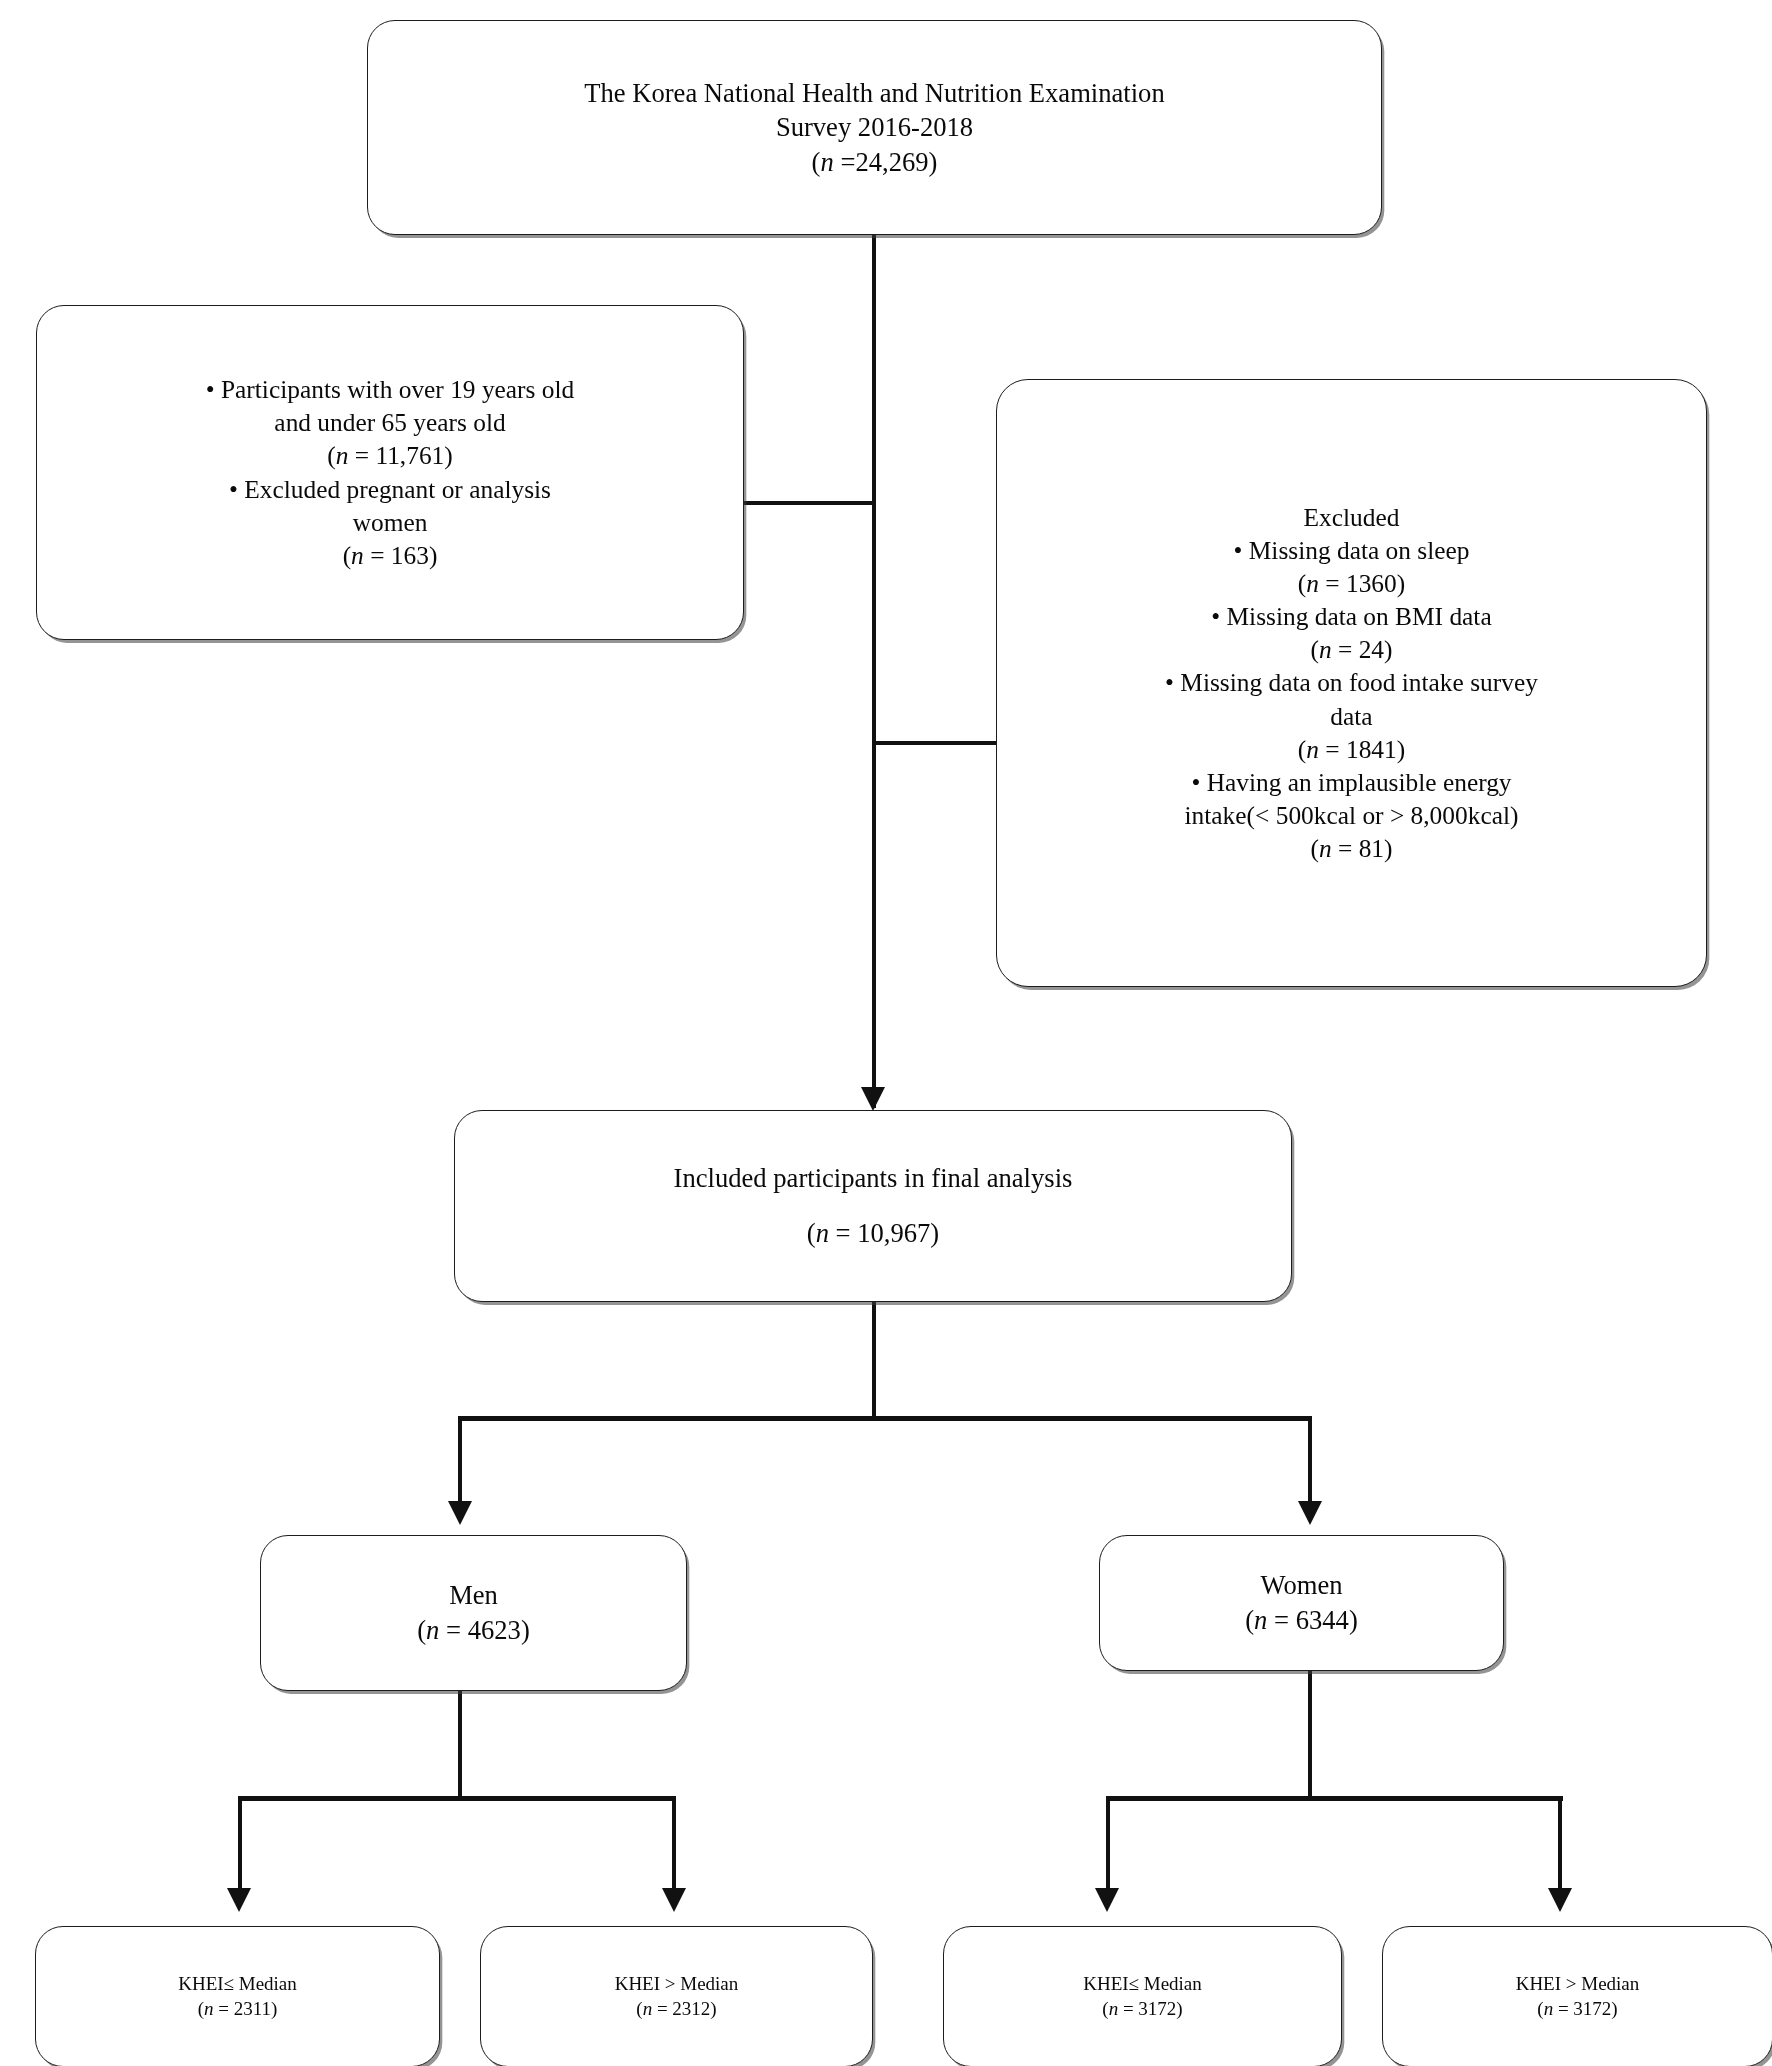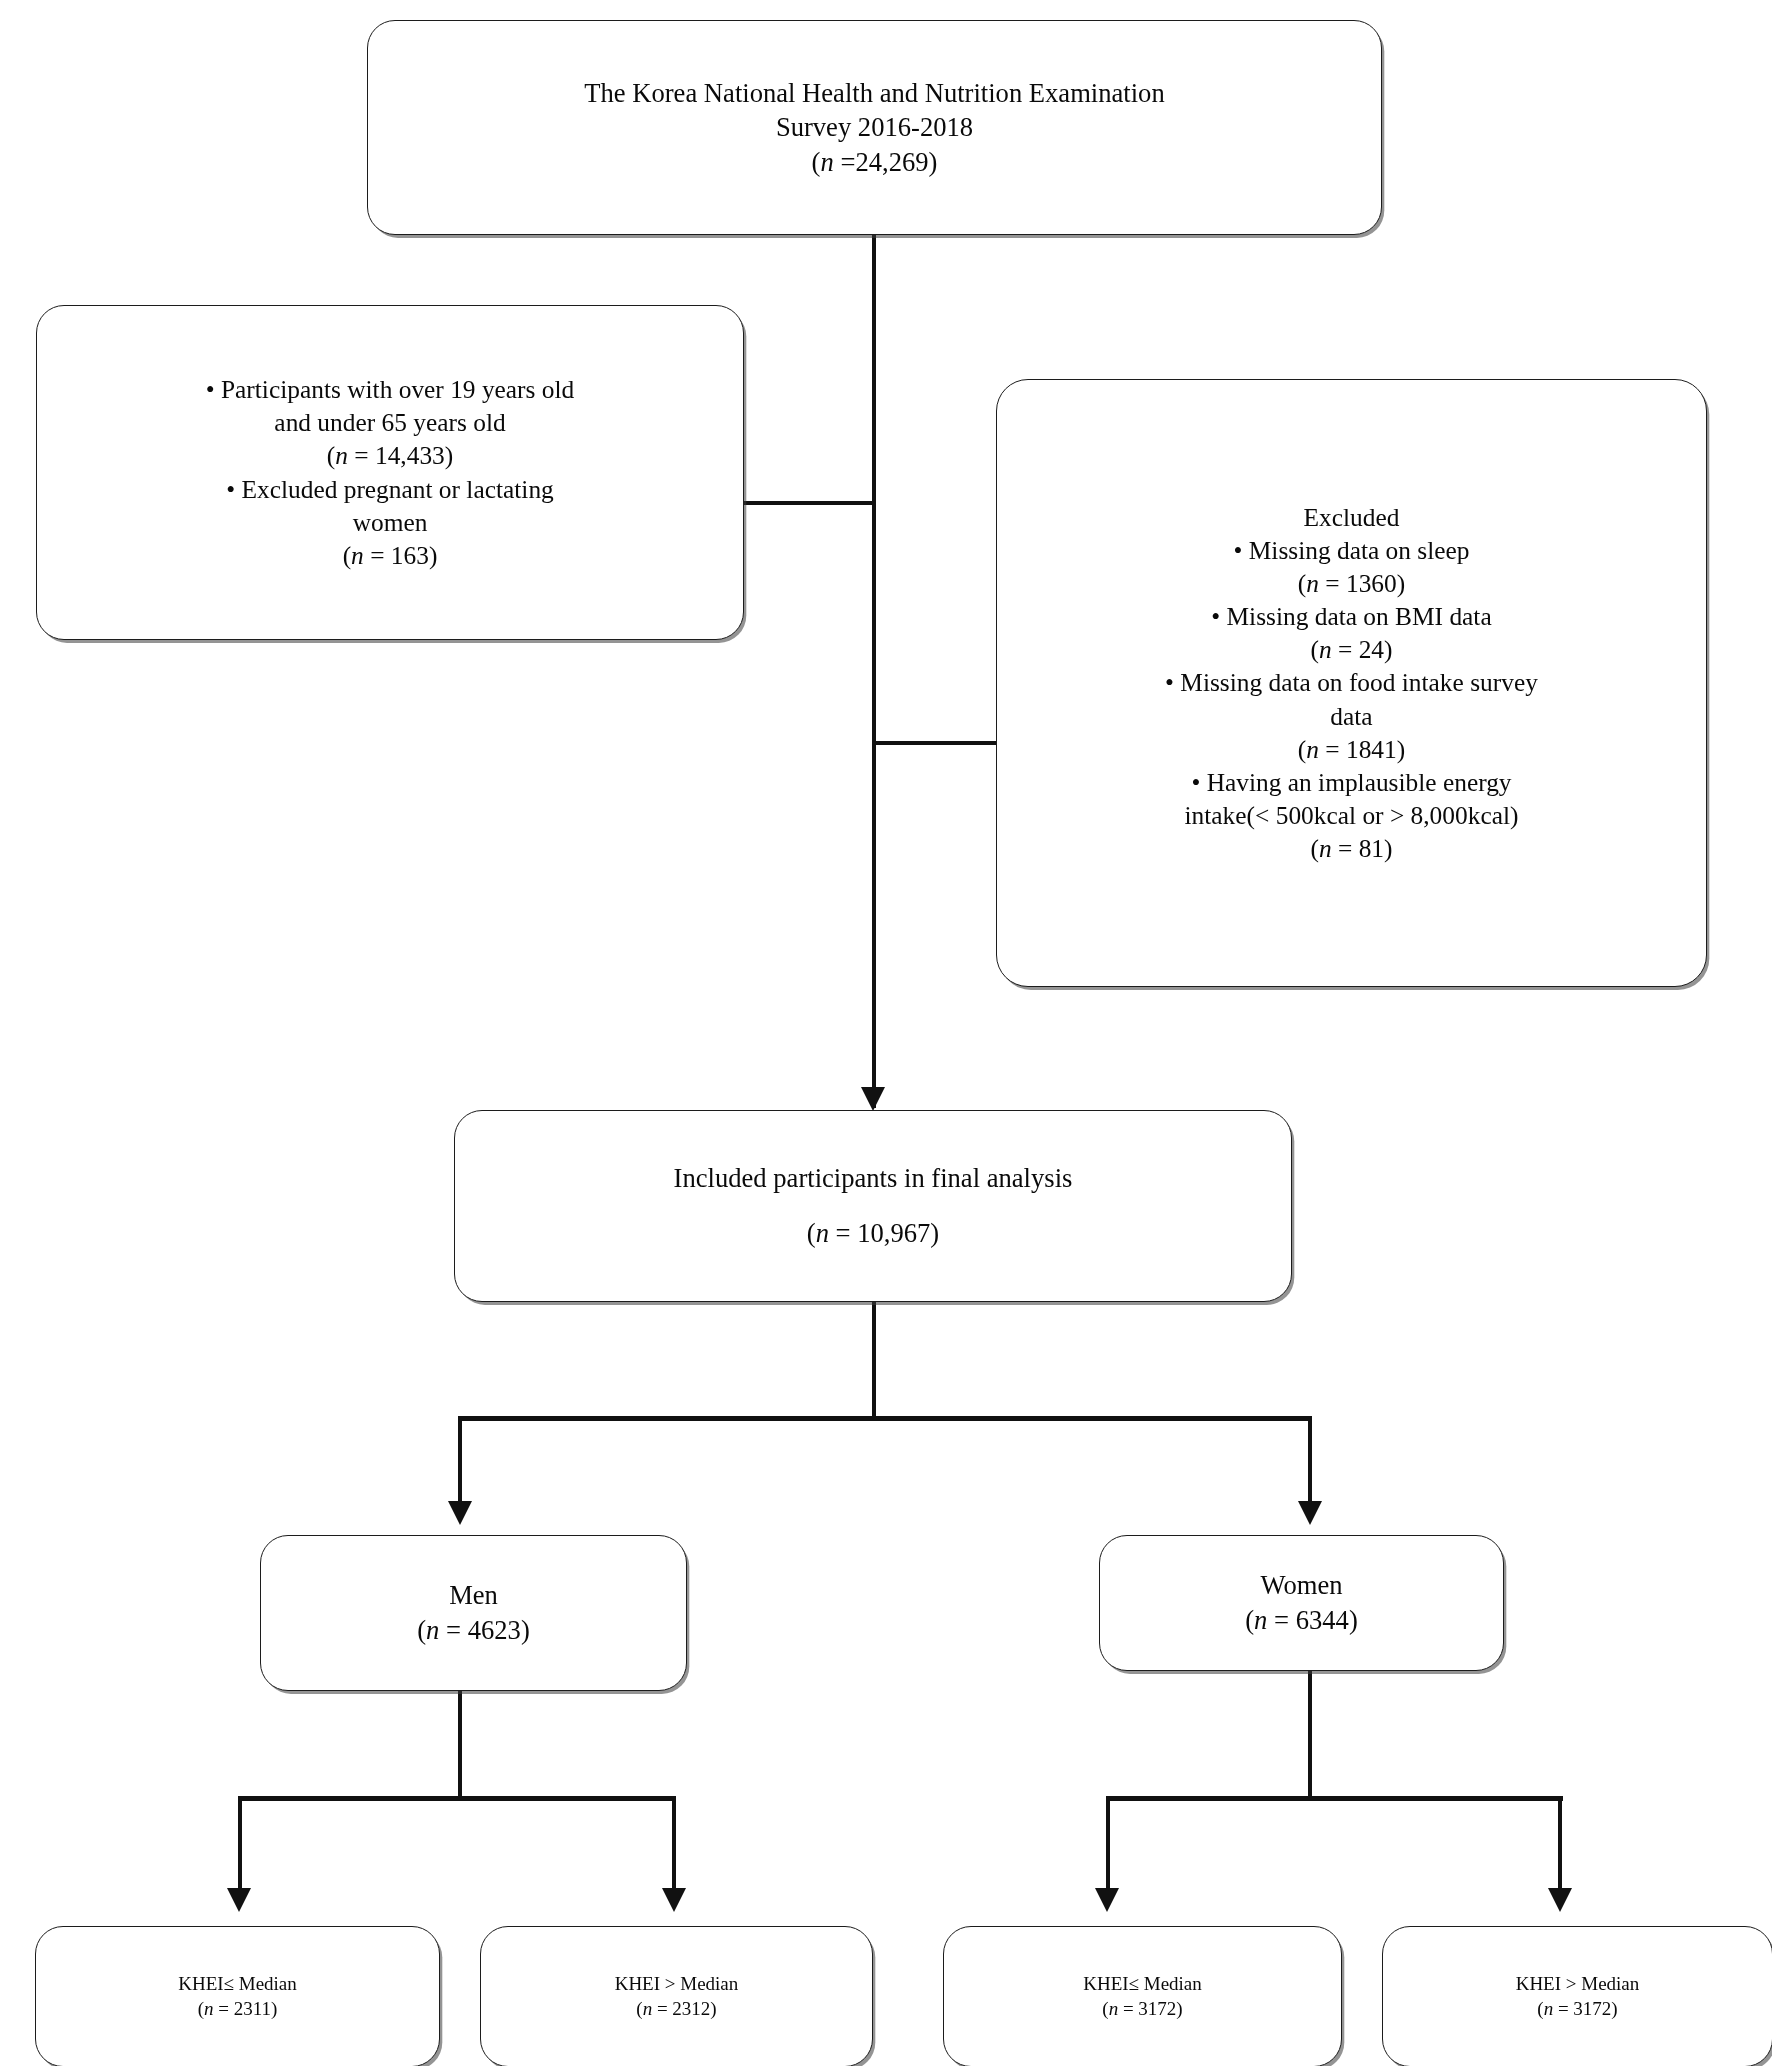--- a/index.html
+++ b/index.html
@@ -92,22 +92,22 @@
 
   <div class="node" style="left:367px; top:20px; width:1015px; height:215px;">
     <span class="ln f46">The Korea National Health and Nutrition Examination</span>
     <span class="ln f46">Survey 2016-2018</span>
     <span class="ln f46">(<span class="ital-n">n</span><span> =24,269)</span></span>
   </div>
 
   <div class="node" style="left:36px; top:305px; width:708px; height:335px;font-family:Liberation Serif, serif;">
     <span class="ln f44">• Participants with over 19 years old</span>
     <span class="ln f44">and under 65 years old</span>
-    <span class="ln f44">(<span class="ital-n">n</span><span> = 14,433)</span></span>
-    <span class="ln f44">• Excluded pregnant or lactating</span>
+    <span class="ln f44">(<span class="ital-n">n</span><span> = 11,761)</span></span>
+    <span class="ln f44">• Excluded pregnant or analysis</span>
     <span class="ln f44">women</span>
     <span class="ln f44">(<span class="ital-n">n</span><span> = 163)</span></span>
   </div>
 
   <div class="node" style="left:996px; top:379px; width:711px; height:608px; border-radius:32px;">
     <span class="ln f44">Excluded</span>
     <span class="ln f44">• Missing data on sleep</span>
     <span class="ln f44">(<span class="ital-n">n</span><span> = 1360)</span></span>
     <span class="ln f44">• Missing data on BMI data</span>
     <span class="ln f44">(<span class="ital-n">n</span><span> = 24)</span></span>

